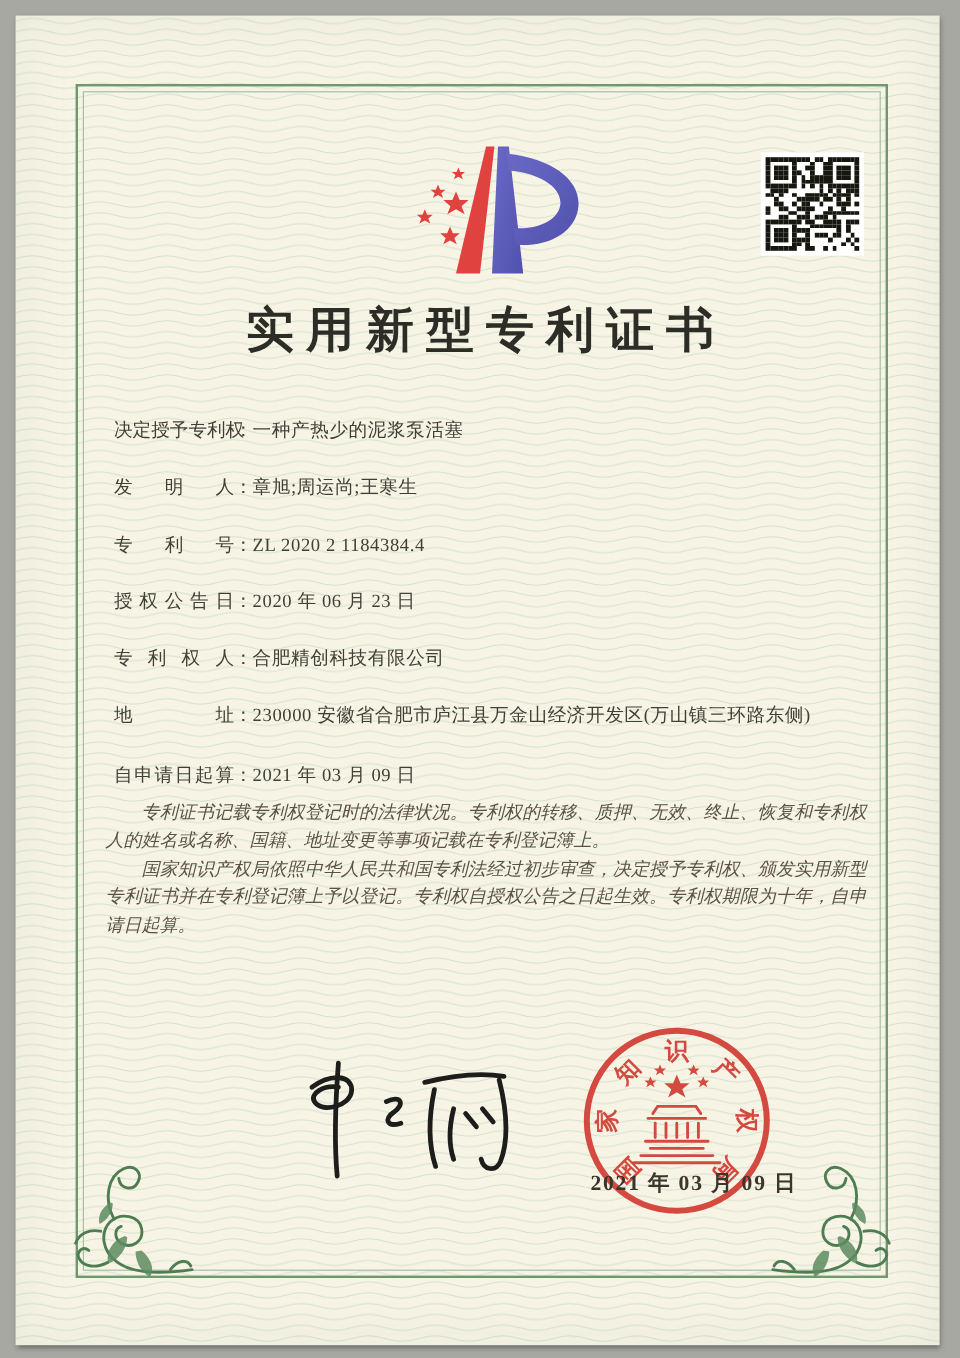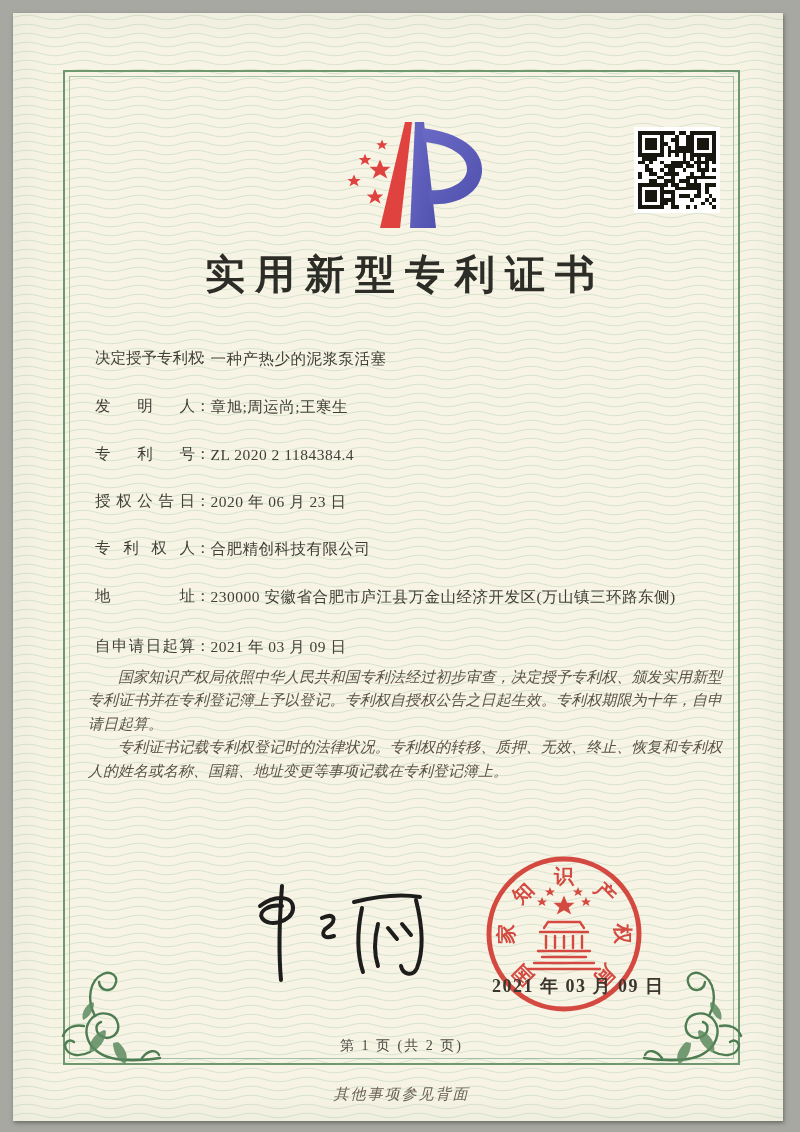--- a/index.html
+++ b/index.html
@@ -629,22 +629,22 @@
       <span class="lbl">地 址</span><span class="colon">：</span><span class="val">230000 安徽省合肥市庐江县万金山经济开发区(万山镇三环路东侧)</span>
     </div>
     <div class="frow frow2" style="top:636px">
       <span>
         <span class="lbl">自申请日起算</span><span class="colon">：</span><span class="val">2021 年 03 月 09 日</span>
       </span>
     </div>
   </div>
 
   <div class="paras">
+    <p>专利证书记载专利权登记时的法律状况。专利权的转移、质押、无效、终止、恢复和专利权人的姓名或名称、国籍、地址变更等事项记载在专利登记簿上。</p>
     <p>国家知识产权局依照中华人民共和国专利法经过初步审查，决定授予专利权、颁发实用新型专利证书并在专利登记簿上予以登记。专利权自授权公告之日起生效。专利权期限为十年，自申请日起算。</p>
-    <p>专利证书记载专利权登记时的法律状况。专利权的转移、质押、无效、终止、恢复和专利权人的姓名或名称、国籍、地址变更等事项记载在专利登记簿上。</p>
   </div>
 
 
   <svg class="sig" width="212" height="112" viewBox="0 0 212 112">
     <g stroke="#1d1d1b" stroke-width="4" fill="none" stroke-linecap="round" stroke-linejoin="round">
       <path d="M62,10 C 60,36 58,72 61,104"></path>
       <path d="M40,30 C 56,18 74,20 73,33 C 72,46 48,52 42,42 C 38,35 50,28 62,30"></path>
       <path d="M102,42 C 114,36 118,44 108,51 C 100,56 102,64 114,60"></path>
       <path d="M134,26 C 158,20 182,18 200,21"></path>
       <path d="M142,32 C 137,56 137,78 143,96"></path>
@@ -683,15 +683,13 @@
         <span style="position: absolute; left: 50%; top: 50%; font-weight: bold; transform: translate(-50%, -50%) rotate(-90deg) translateY(-58px);">家</span>
         <span style="position: absolute; left: 50%; top: 50%; font-weight: bold; transform: translate(-50%, -50%) rotate(-45deg) translateY(-58px);">知</span>
         <span style="position: absolute; left: 50%; top: 50%; font-weight: bold; transform: translate(-50%, -50%) rotate(0deg) translateY(-58px);">识</span>
         <span style="position: absolute; left: 50%; top: 50%; font-weight: bold; transform: translate(-50%, -50%) rotate(45deg) translateY(-58px);">产</span>
         <span style="position: absolute; left: 50%; top: 50%; font-weight: bold; transform: translate(-50%, -50%) rotate(90deg) translateY(-58px);">权</span>
         <span style="position: absolute; left: 50%; top: 50%; font-weight: bold; transform: translate(-50%, -50%) rotate(135deg) translateY(-58px);">局</span>
       </div>
   </div>
   <div class="seal-date">2021 年 03 月 09 日</div>
 
-  <div class="page-info">第 1 页 (共 2 页)</div>
-  <div class="back-note">其他事项参见背面</div>
 </div>
 
 </body></html>

